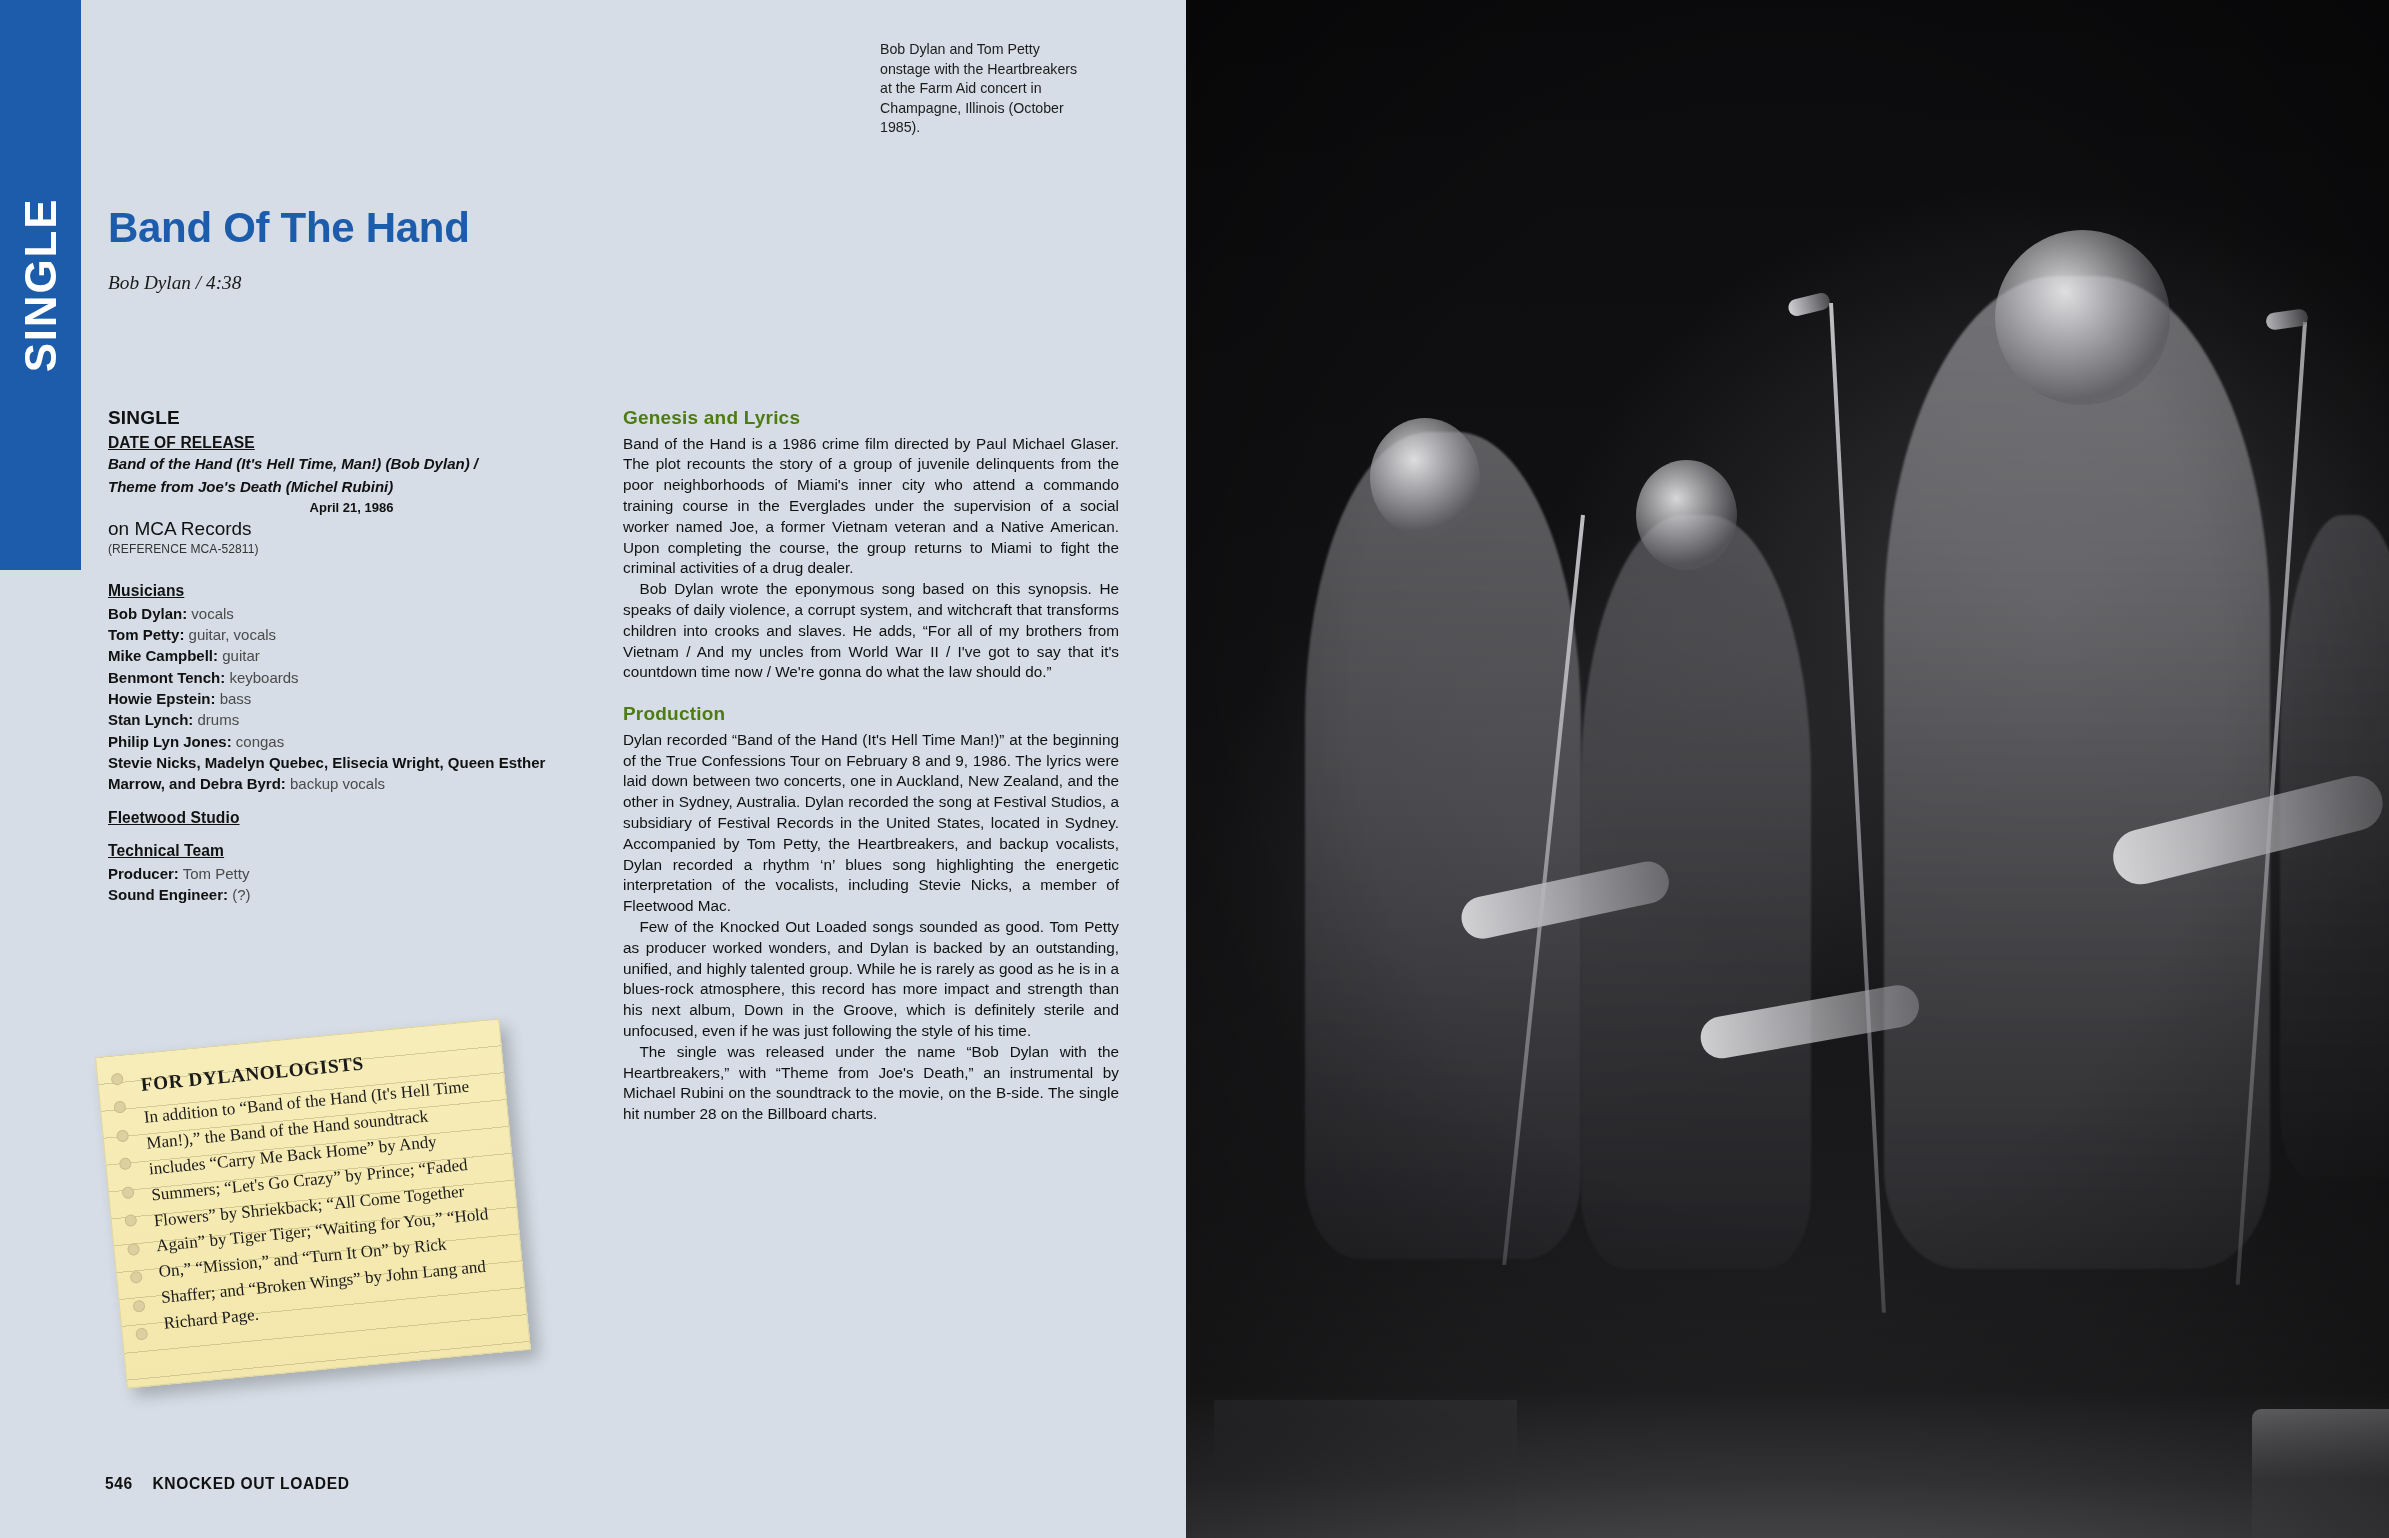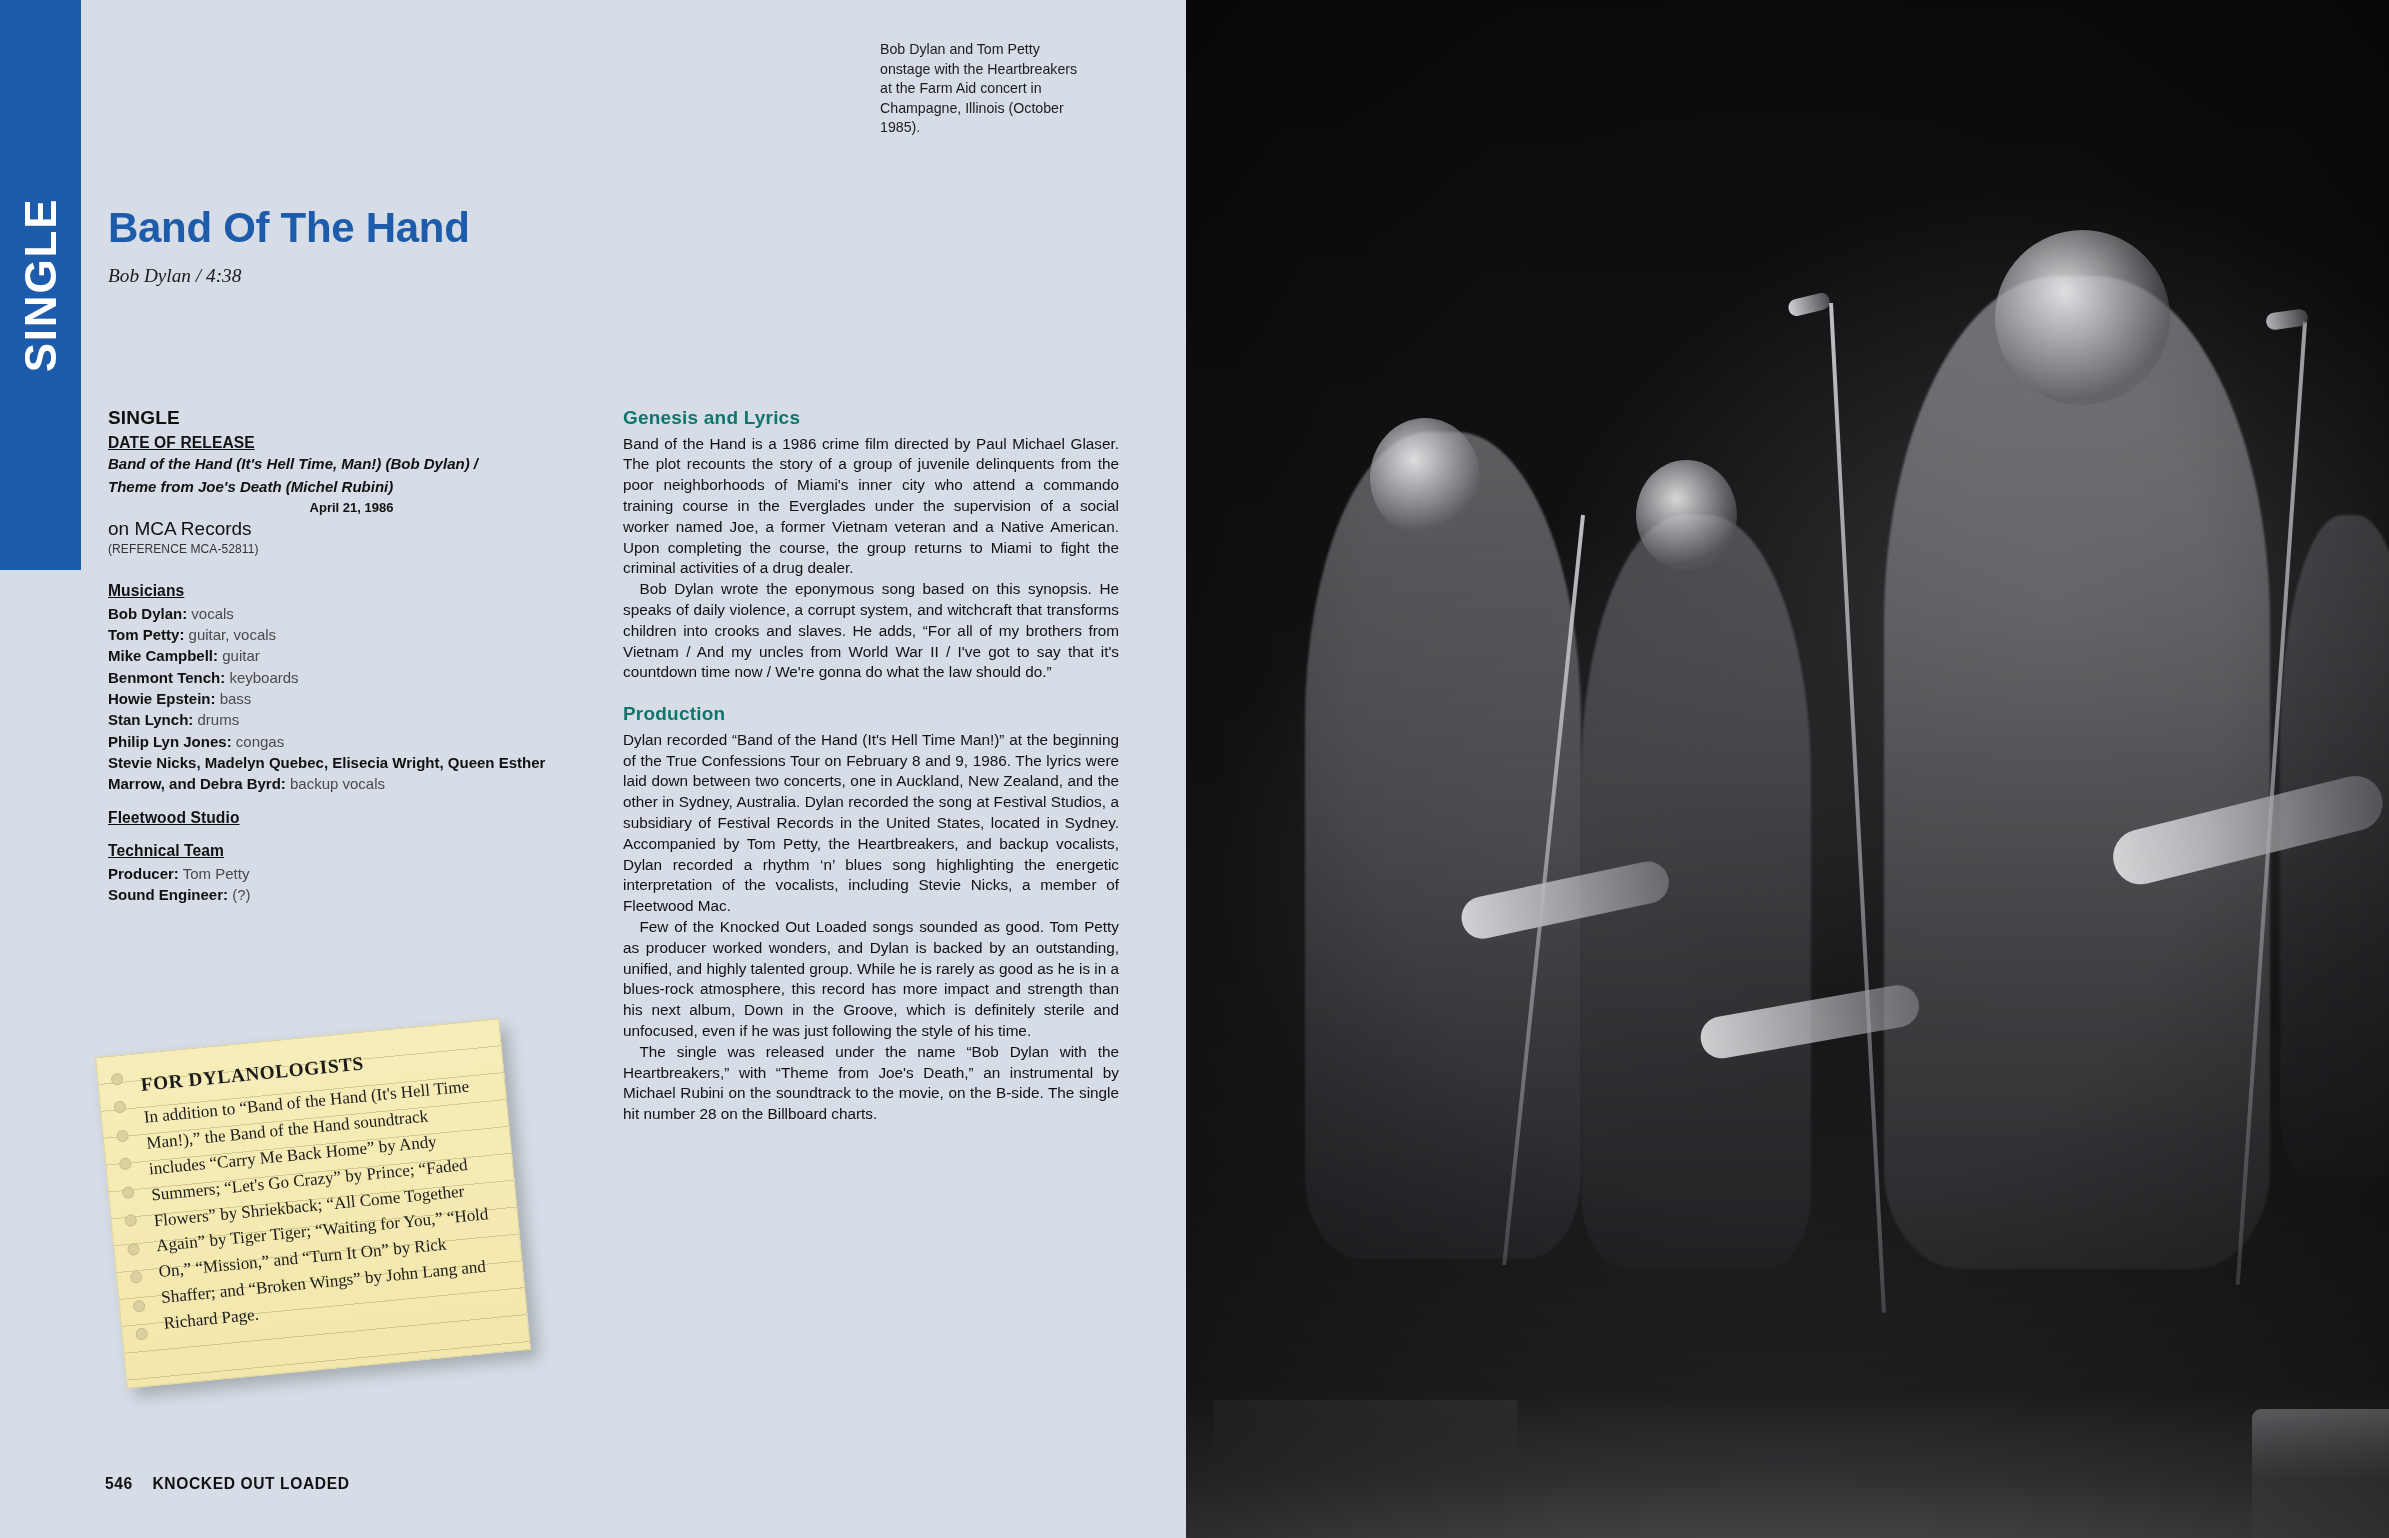--- a/index.html
+++ b/index.html
@@ -67,21 +67,21 @@
   .song-title {
     color: #1d5cab;
     font-size: 42px;
     font-weight: bold;
     line-height: 1.14;
     letter-spacing: -0.3px;
     margin: 0;
     font-family: "Liberation Sans", sans-serif;
   }
   .song-credit {
-    margin-top: 13px;
+    margin-top: 20px;
     font-size: 19.3px;
     font-style: italic;
     color: #1a1a1a;
     font-family: "Liberation Serif", serif;
   }
 
   
   .col-left {
     position: absolute;
     left: 108px;
@@ -92,21 +92,21 @@
   .col-right {
     position: absolute;
     left: 623px;
     top: 407px;
     width: 496px;
     color: #111;
   }
   .sec-head {
     font-size: 19px;
     font-weight: bold;
-    color: #0f766e;
+    color: #4d7c0f;
     margin: 0 0 4.6px 0;
     letter-spacing: 0.2px;
   }
   .sec-head.black {
     color: #111;
     font-size: 19px;
   }
   .underline-head {
     font-size: 15.6px;
     font-weight: bold;

